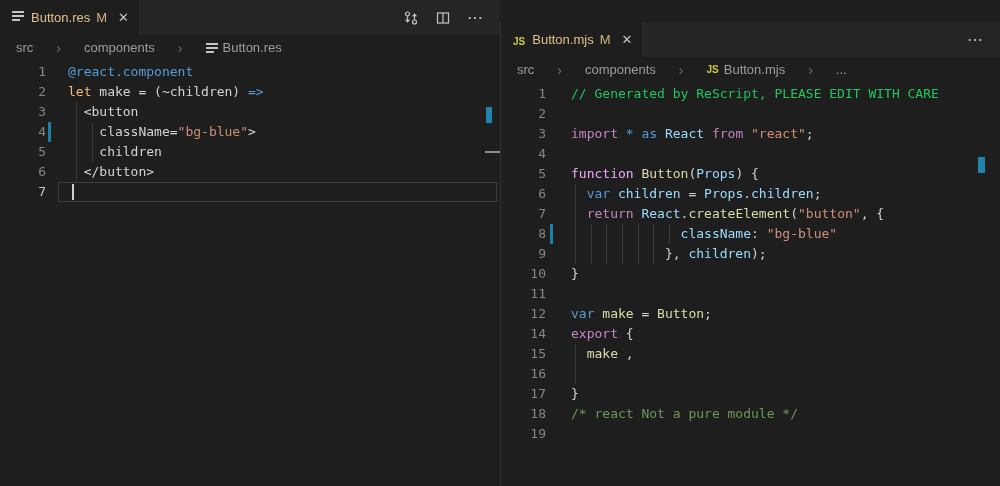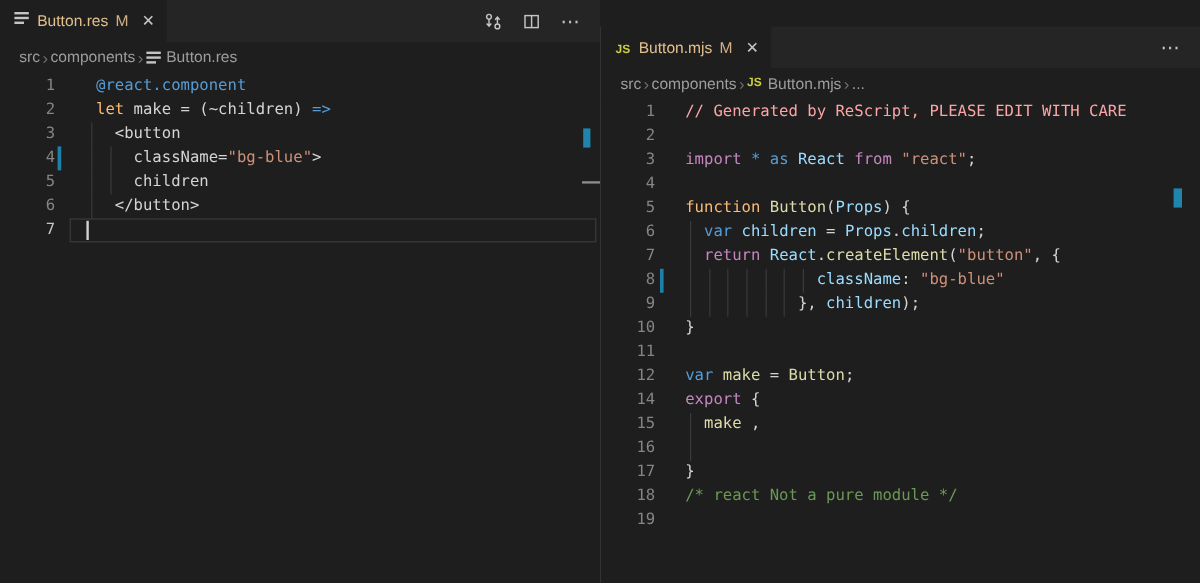--- a/index.html
+++ b/index.html
@@ -22,35 +22,35 @@
   .tab-actions .act { display:flex; align-items:center; cursor:pointer; }
   .more-glyph { font-size:16px; color:#c5c5c5; letter-spacing:1px; }
 
   
   .icon-bars { display:inline-block; width:12px; }
   .icon-bars i { display:block; height:2px; background:#c5c5c5; margin:2px 0; }
   .icon-bars i:nth-child(3) { width:8px; }
   .icon-js { color:#cbcb41; font-weight:bold; font-size:10px; font-family:"Liberation Sans",sans-serif; }
 
   
-  .breadcrumbs { height:25px; display:flex; align-items:center; gap:1px;
+  .breadcrumbs { height:25px; display:flex; align-items:center; gap:22px;
                  padding-left:16px; background:#1e1e1e; color:#9d9d9d; font-size:13px; }
   .crumb { display:flex; align-items:center; gap:5px; cursor:pointer; }
   .crumb-sep { color:#6e6e6e; font-size:14px; margin:0 1px; }
 
   
   .editor { position:absolute; top:60px; left:0; right:0; bottom:0;
             background:#1e1e1e; padding-top:2px; }
   .code-line { position:relative; height:20px; line-height:20px;
                font-family:"DejaVu Sans Mono", monospace; font-size:13px;
                white-space:pre; color:#d4d4d4; }
   .ln { position:absolute; left:0; top:0; width:46px; text-align:right;
         color:#858585; }
   .pane.right .ln { width:45px; }
-  .code { position:absolute; left:80px; top:0; }
+  .code { position:absolute; left:68px; top:0; }
   .pane.right .code { left:70px; }
   .mod-bar { position:absolute; left:48px; top:0; width:3px; height:20px; background:#1b81a8; }
   .pane.right .mod-bar { left:49px; }
   .guide { position:absolute; top:0; width:1px; height:20px; background:#3a3a3a; }
   .cur-line-box { position:absolute; left:58px; right:3px; top:0; height:20px;
                   border:1px solid #3b3b3b; }
   .cursor { position:absolute; width:2px; height:16px; top:2px; background:#d0d0d0; }
   .code-line.active .ln { color:#c6c6c6; }
 
   
@@ -151,25 +151,25 @@
         <span class="crumb">
           <span class="icon-js">JS</span>
           <span>Button.mjs</span>
         </span>
         <span class="crumb-sep">›</span>
         <span class="crumb">
           <span>...</span>
         </span>
       </div>
     <div class="editor">
-        <div class="code-line"><span class="ln">1</span><span class="code"><span style="color: #fca5a5;">// Generated by ReScript, PLEASE EDIT WITH CARE</span></span></div>
+        <div class="code-line"><span class="ln">1</span><span class="code"><span style="color: #22c55e;">// Generated by ReScript, PLEASE EDIT WITH CARE</span></span></div>
         <div class="code-line"><span class="ln">2</span><span class="code"></span></div>
         <div class="code-line"><span class="ln">3</span><span class="code"><span style="color: rgb(197, 134, 192);">import </span><span style="color: rgb(86, 156, 214);">* as </span><span style="color: rgb(156, 220, 254);">React </span><span style="color: rgb(197, 134, 192);">from </span><span style="color: rgb(206, 145, 120);">"react"</span><span style="color: rgb(212, 212, 212);">;</span></span></div>
         <div class="code-line"><span class="ln">4</span><span class="code"></span></div>
-        <div class="code-line"><span class="ln">5</span><span class="code"><span style="color: #fdba74;">function </span><span style="color: rgb(220, 220, 170);">Button</span><span style="color: rgb(212, 212, 212);">(</span><span style="color: rgb(156, 220, 254);">Props</span><span style="color: rgb(212, 212, 212);">) {</span></span></div>
+        <div class="code-line"><span class="ln">5</span><span class="code"><span style="color: #f0abfc;">function </span><span style="color: rgb(220, 220, 170);">Button</span><span style="color: rgb(212, 212, 212);">(</span><span style="color: rgb(156, 220, 254);">Props</span><span style="color: rgb(212, 212, 212);">) {</span></span></div>
         <div class="code-line"><div class="guide" style="left: 74px;"></div><span class="ln">6</span><span class="code"><span style="color: rgb(212, 212, 212);">  </span><span style="color: rgb(86, 156, 214);">var </span><span style="color: rgb(156, 220, 254);">children</span><span style="color: rgb(212, 212, 212);"> = </span><span style="color: rgb(156, 220, 254);">Props</span><span style="color: rgb(212, 212, 212);">.</span><span style="color: rgb(156, 220, 254);">children</span><span style="color: rgb(212, 212, 212);">;</span></span></div>
         <div class="code-line"><div class="guide" style="left: 74px;"></div><span class="ln">7</span><span class="code"><span style="color: rgb(212, 212, 212);">  </span><span style="color: rgb(197, 134, 192);">return </span><span style="color: rgb(156, 220, 254);">React</span><span style="color: rgb(212, 212, 212);">.</span><span style="color: rgb(220, 220, 170);">createElement</span><span style="color: rgb(212, 212, 212);">(</span><span style="color: rgb(206, 145, 120);">"button"</span><span style="color: rgb(212, 212, 212);">, {</span></span></div>
         <div class="code-line"><div class="guide" style="left: 74px;"></div><div class="guide" style="left: 89.66px;"></div><div class="guide" style="left: 105.32px;"></div><div class="guide" style="left: 120.98px;"></div><div class="guide" style="left: 136.64px;"></div><div class="guide" style="left: 152.3px;"></div><div class="guide" style="left: 167.96px;"></div><div class="mod-bar"></div><span class="ln">8</span><span class="code"><span style="color: rgb(212, 212, 212);">              </span><span style="color: rgb(156, 220, 254);">className</span><span style="color: rgb(212, 212, 212);">: </span><span style="color: rgb(206, 145, 120);">"bg-blue"</span></span></div>
         <div class="code-line"><div class="guide" style="left: 74px;"></div><div class="guide" style="left: 89.66px;"></div><div class="guide" style="left: 105.32px;"></div><div class="guide" style="left: 120.98px;"></div><div class="guide" style="left: 136.64px;"></div><div class="guide" style="left: 152.3px;"></div><span class="ln">9</span><span class="code"><span style="color: rgb(212, 212, 212);">            }, </span><span style="color: rgb(156, 220, 254);">children</span><span style="color: rgb(212, 212, 212);">);</span></span></div>
         <div class="code-line"><span class="ln">10</span><span class="code"><span style="color: rgb(212, 212, 212);">}</span></span></div>
         <div class="code-line"><span class="ln">11</span><span class="code"></span></div>
         <div class="code-line"><span class="ln">12</span><span class="code"><span style="color: rgb(86, 156, 214);">var </span><span style="color: rgb(220, 220, 170);">make</span><span style="color: rgb(212, 212, 212);"> = </span><span style="color: rgb(220, 220, 170);">Button</span><span style="color: rgb(212, 212, 212);">;</span></span></div>
         <div class="code-line"><span class="ln">14</span><span class="code"><span style="color: rgb(197, 134, 192);">export </span><span style="color: rgb(212, 212, 212);">{</span></span></div>
         <div class="code-line"><div class="guide" style="left: 74px;"></div><span class="ln">15</span><span class="code"><span style="color: rgb(212, 212, 212);">  </span><span style="color: rgb(220, 220, 170);">make</span><span style="color: rgb(212, 212, 212);"> ,</span></span></div>
         <div class="code-line"><div class="guide" style="left: 74px;"></div><span class="ln">16</span><span class="code"></span></div>

